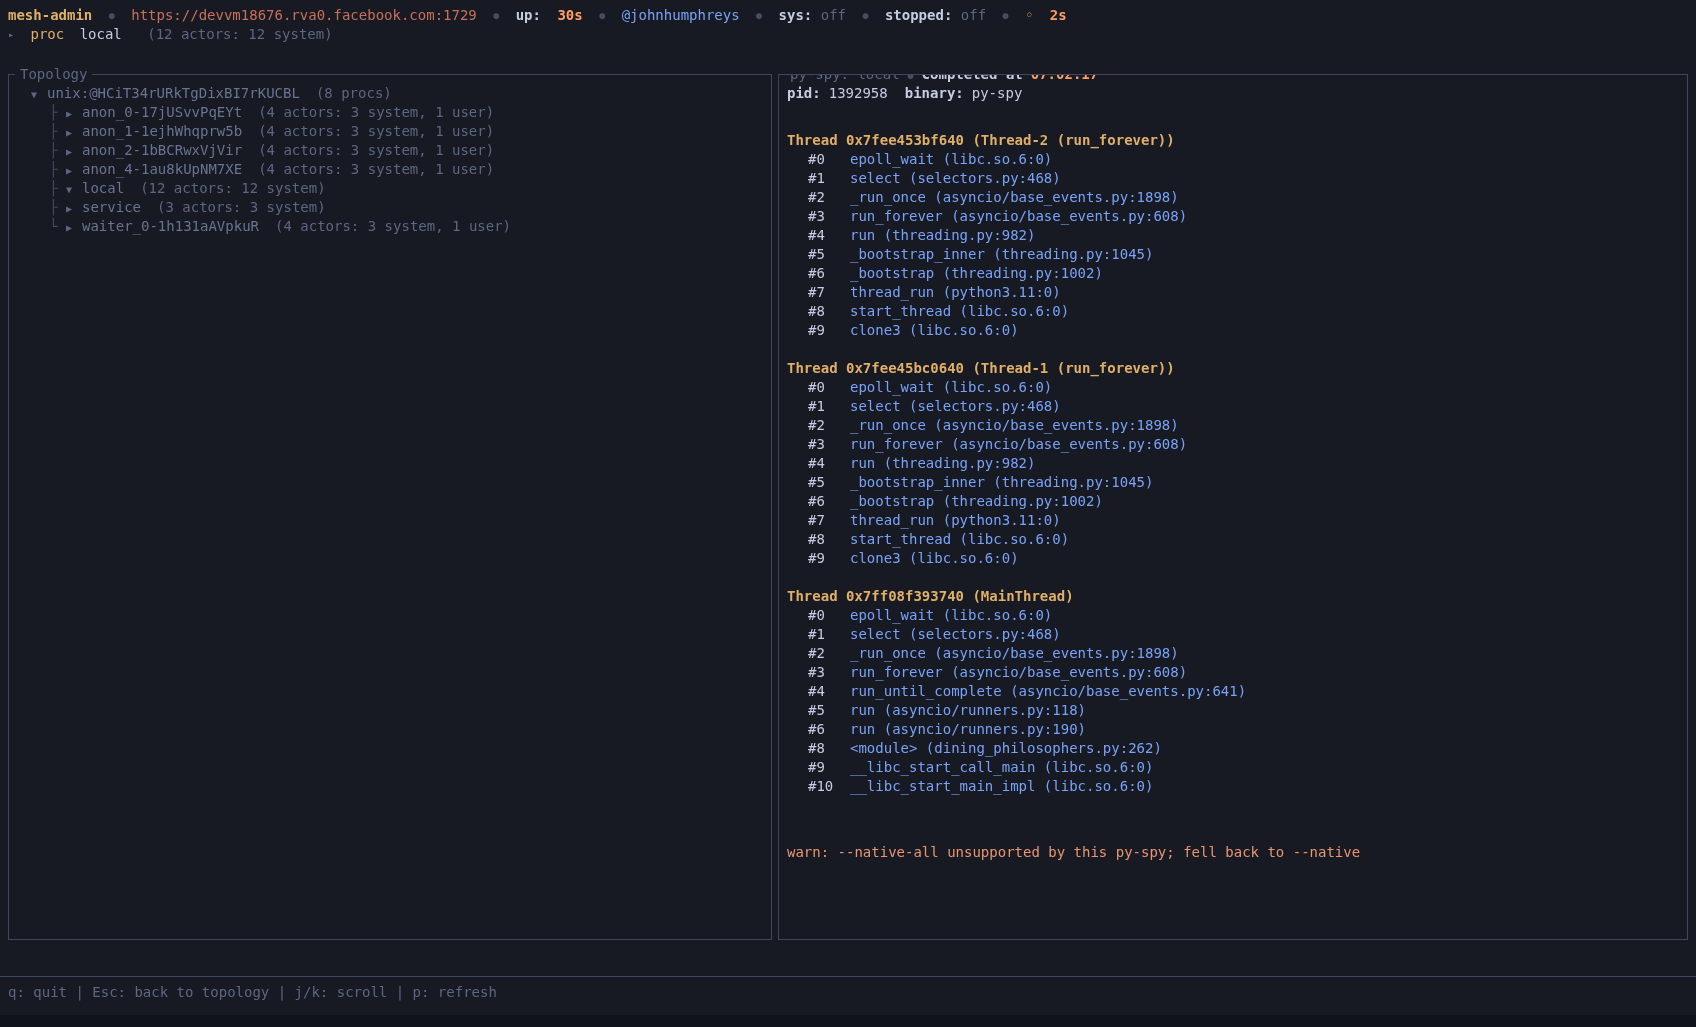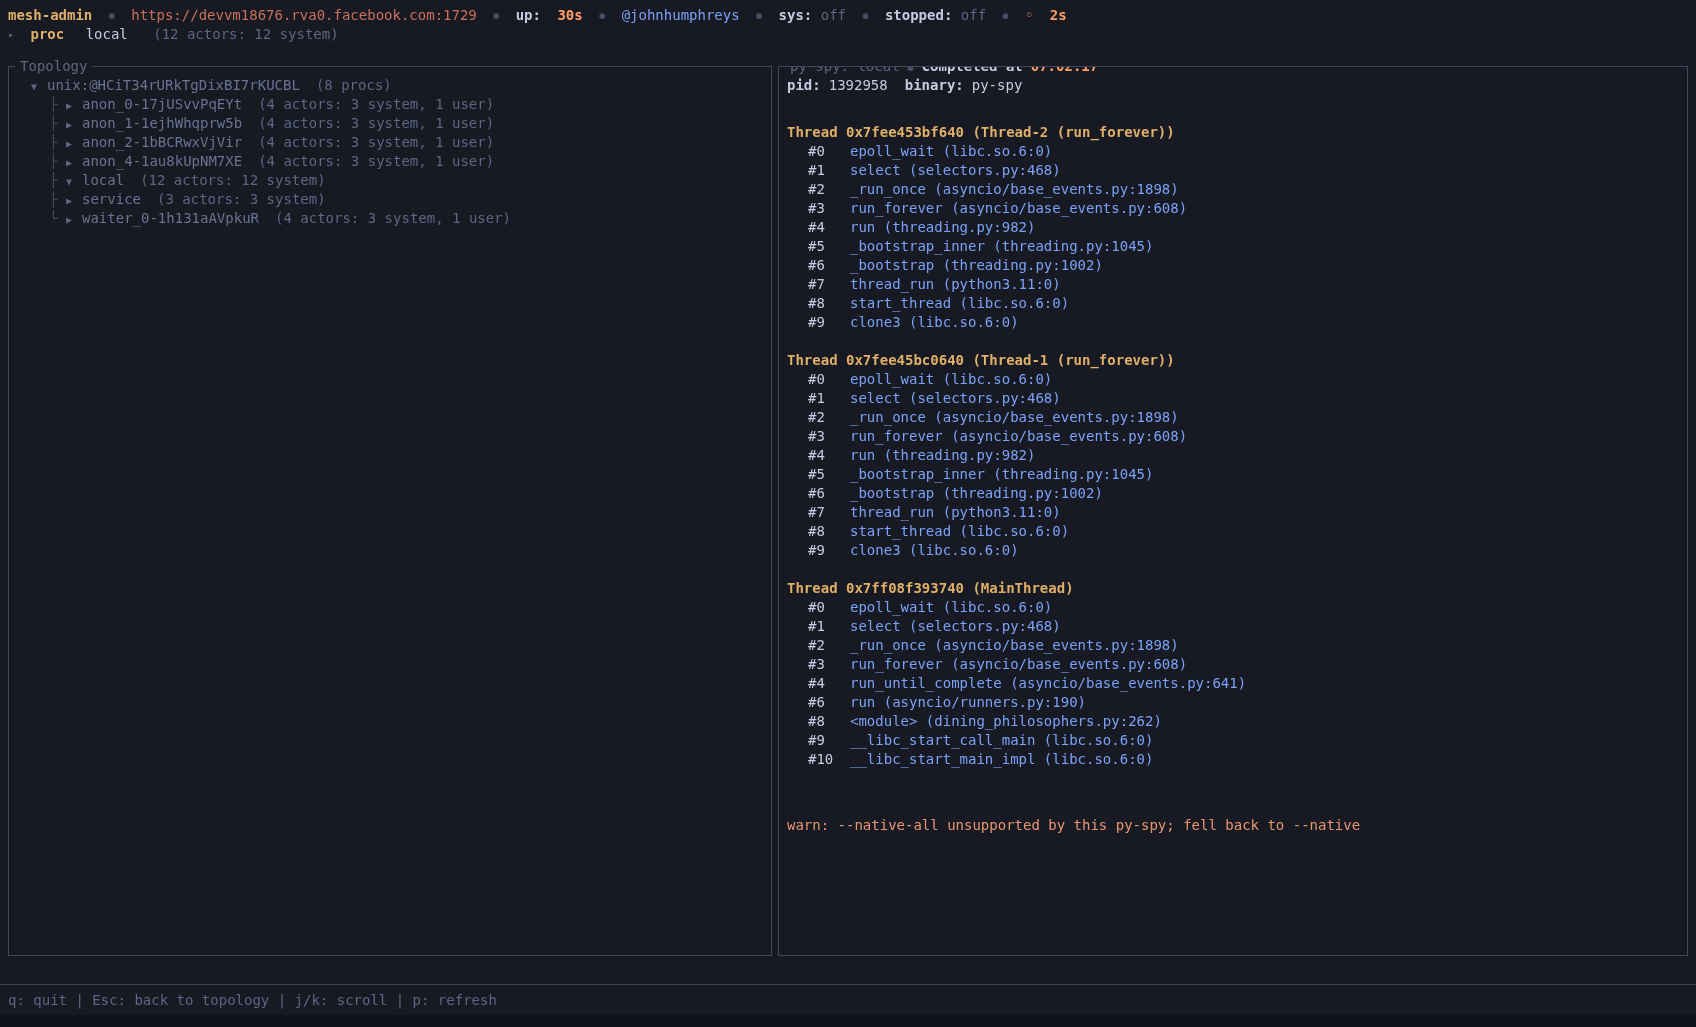--- a/index.html
+++ b/index.html
@@ -23,38 +23,39 @@
     background: var(--background);
     color: var(--foreground);
   }
   .screen {
     width: 1696px;
     height: 1027px;
     display: flex;
     flex-direction: column;
     background: var(--background);
     overflow: hidden;
+    gap: 8px;
   }
   
   .topbar { padding: 6px 8px 12px; flex: none; }
   .topline, .procline {
     height: 19px; line-height: 19px; white-space: nowrap;
   }
   .topline > span, .procline > span { vertical-align: top; }
   .app { color: var(--yellow); font-weight: bold; }
   .sep { color: var(--dim); margin: 0 8px; font-size: 10px; }
   .url { color: var(--url-red); }
   .k-label { color: var(--foreground); font-weight: bold; }
   .k-orange { color: var(--orange); font-weight: bold; margin-left: 8px; }
   .k-off { color: var(--muted); }
   .user { color: var(--blue); }
   .spinner { color: var(--orange); margin-right: 8px; }
   .timer { color: var(--orange); font-weight: bold; }
   .proc-arrow { color: var(--muted); font-size: 10px; margin-right: 8px; }
-  .proc-cmd { color: var(--yellow); font-weight: bold; margin-right: 13px; }
+  .proc-cmd { color: var(--yellow); font-weight: normal; margin-right: 7px; }
   .proc-target { color: var(--foreground); margin-right: 17px; }
   .proc-summary { color: var(--muted); }
   
   .main {
     flex: 1; min-height: 0;
     display: flex; gap: 6px;
     padding: 10px 8px 28px;
   }
   .panel {
     border: 1px solid var(--panel-border);
@@ -275,20 +276,23 @@
                 <div class="frame">
                     <span class="fnum">#2</span><span class="ftext">_run_once (asyncio/base_events.py:1898)</span>
                   </div>
                 <div class="frame">
                     <span class="fnum">#3</span><span class="ftext">run_forever (asyncio/base_events.py:608)</span>
                   </div>
                 <div class="frame">
                     <span class="fnum">#4</span><span class="ftext">run_until_complete (asyncio/base_events.py:641)</span>
                   </div>
                 <div class="frame">
+                    <span class="fnum">#5</span><span class="ftext">run (asyncio/runners.py:118)</span>
+                  </div>
+                <div class="frame">
                     <span class="fnum">#6</span><span class="ftext">run (asyncio/runners.py:190)</span>
                   </div>
                 <div class="frame">
                     <span class="fnum">#8</span><span class="ftext">&lt;module&gt; (dining_philosophers.py:262)</span>
                   </div>
                 <div class="frame">
                     <span class="fnum">#9</span><span class="ftext">__libc_start_call_main (libc.so.6:0)</span>
                   </div>
                 <div class="frame">
                     <span class="fnum">#10</span><span class="ftext">__libc_start_main_impl (libc.so.6:0)</span>

